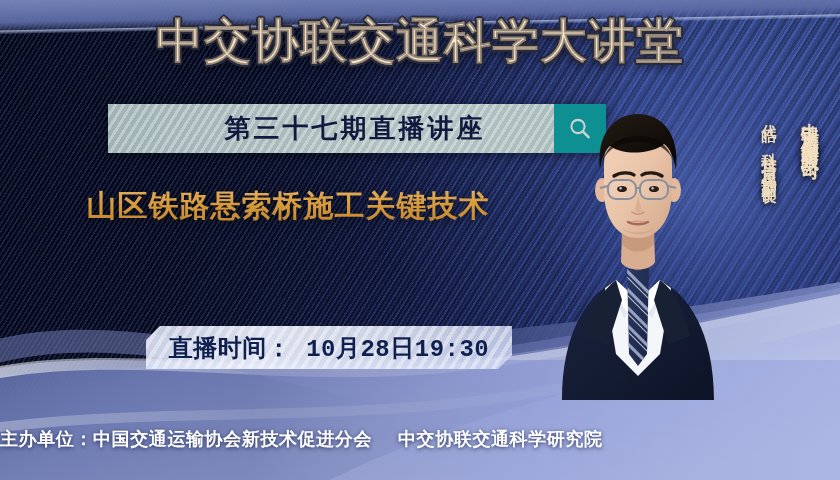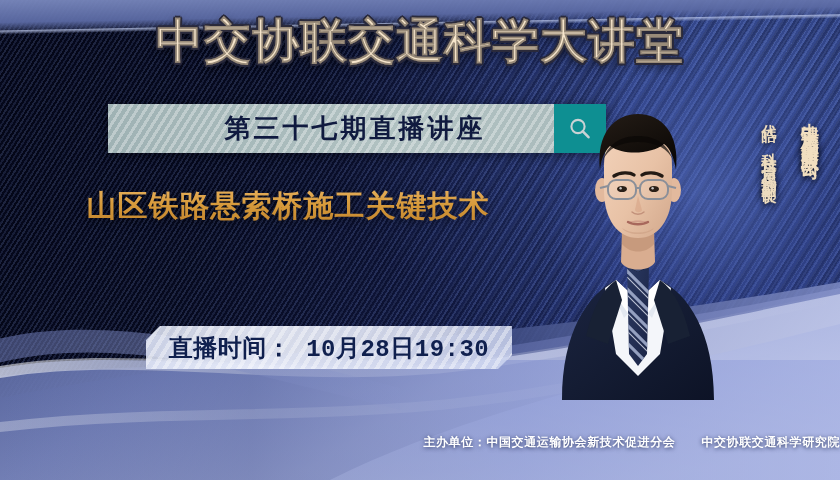--- a/index.html
+++ b/index.html
@@ -249,22 +249,22 @@
     color: #10204e;
     white-space: nowrap;
   }
 
   
   .footer {
     position: absolute;
     left: 0;
     right: 0;
     bottom: 29px;
-    text-align: right;
-    font-size: 12px;
+    text-align: left;
+    font-size: 18px;
     font-weight: 700;
     letter-spacing: 0.6px;
     color: #ffffff;
     text-shadow: 0 1px 4px rgba(10,20,60,0.75);
   }
   .footer .gap { display: inline-block; width: 26px; }
 
   
   .speaker {
     position: absolute;

